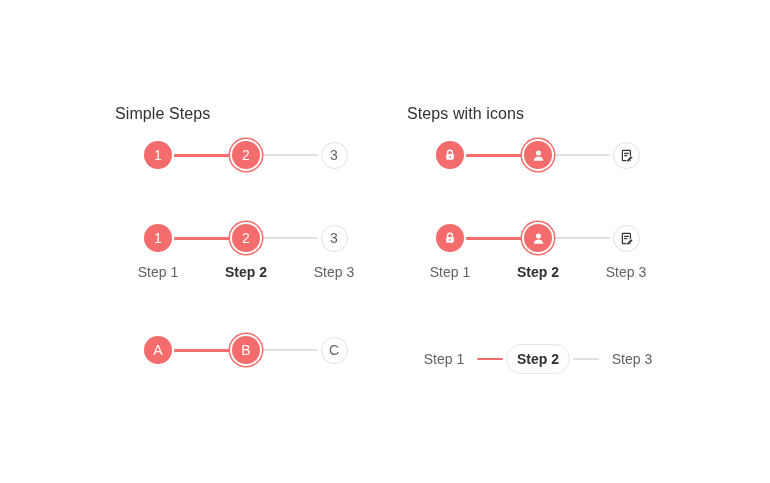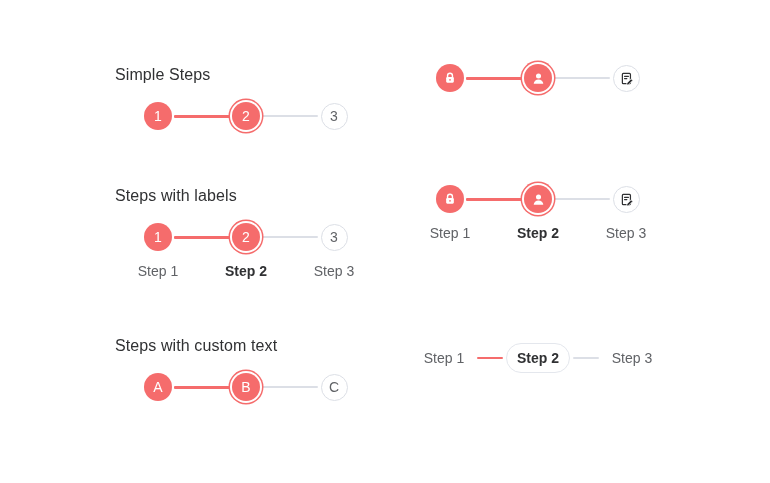--- a/index.html
+++ b/index.html
@@ -9,20 +9,21 @@
     font-family:"Liberation Sans","DejaVu Sans",sans-serif;
     -webkit-font-smoothing:antialiased;
   }
   .container {
     padding:64px 0 0 115px;
     display:grid;
     grid-template-columns:250px 250px;
     column-gap:42px;
     row-gap:55px;
     align-items:start;
+    margin-top:39px;
   }
   .title {
     margin:0 0 16px 0;
     font-size:16px; font-weight:400; line-height:22px;
     color:#303133; letter-spacing:.1px;
   }
   
   .steps { display:flex; align-items:flex-start; width:236px; margin-left:13px; }
   .step { width:60px; display:flex; flex-direction:column; align-items:center; cursor:pointer; }
   .circle {
@@ -71,20 +72,21 @@
         <div class="circle filled active">2</div>
       </div>
       <div class="connector"></div>
       <div class="step">
         <div class="circle outline">3</div>
       </div>
     </div>
   </section>
 
   <section>
+    <h3 class="title">Steps with icons</h3>
     <div class="steps">
       <div class="step">
         <div class="circle filled">
           <svg class="icon-svg" width="14" height="14" viewBox="0 0 16 16">
             <path d="M5.2 7.4V5.4a2.8 2.8 0 0 1 5.6 0v2" fill="none" stroke="#ffffff" stroke-width="1.6"></path>
             <rect x="3.6" y="6.9" width="8.8" height="6.5" rx="1.3" fill="#ffffff"></rect>
             <circle cx="8" cy="10.1" r="1" fill="#f56c6c"></circle>
           </svg>
         </div>
       </div>
@@ -104,21 +106,20 @@
             <rect x="3.6" y="2.6" width="8.6" height="10.8" rx="1" fill="none" stroke="#303133" stroke-width="1.3"></rect>
             <path d="M5.9 5.7h4.2M5.9 8.1h2.5" fill="none" stroke="#303133" stroke-width="1.2" stroke-linecap="round"></path>
             <path d="M8.4 12.8l4.5-4.5 1.8 1.8-4.5 4.5-2.2.4z" fill="#303133" stroke="#ffffff" stroke-width="0.8"></path>
           </svg>
         </div>
       </div>
     </div>
   </section>
 
   <section>
-    <h3 class="title">Steps with labels</h3>
     <div class="steps">
       <div class="step">
         <div class="circle filled">1</div>
         <div class="step-label">Step 1</div>
       </div>
       <div class="connector done"></div>
       <div class="step">
         <div class="circle filled active">2</div>
         <div class="step-label strong">Step 2</div>
       </div>
@@ -160,21 +161,20 @@
             <path d="M5.9 5.7h4.2M5.9 8.1h2.5" fill="none" stroke="#303133" stroke-width="1.2" stroke-linecap="round"></path>
             <path d="M8.4 12.8l4.5-4.5 1.8 1.8-4.5 4.5-2.2.4z" fill="#303133" stroke="#ffffff" stroke-width="0.8"></path>
           </svg>
         </div>
         <div class="step-label">Step 3</div>
       </div>
     </div>
   </section>
 
   <section>
-    <h3 class="title">Steps with custom text</h3>
     <div class="steps">
       <div class="step">
         <div class="circle filled">A</div>
       </div>
       <div class="connector done"></div>
       <div class="step">
         <div class="circle filled active">B</div>
       </div>
       <div class="connector"></div>
       <div class="step">

